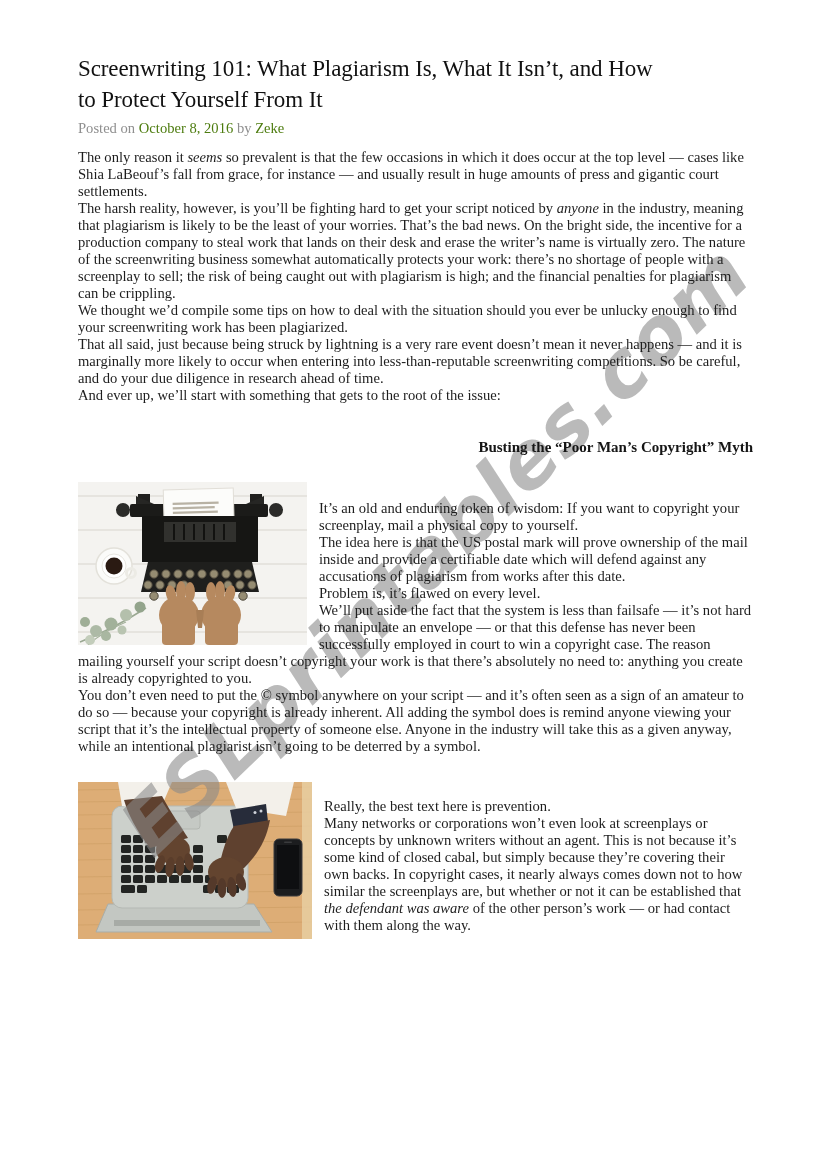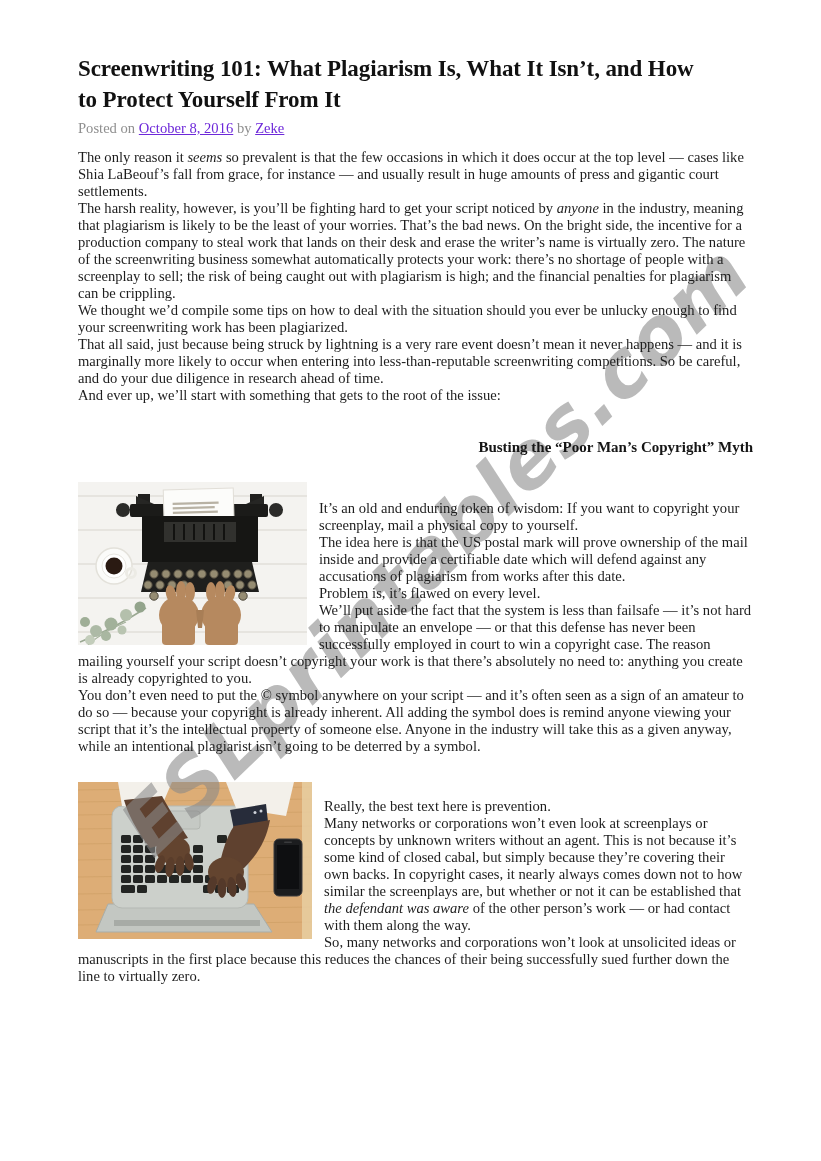--- a/index.html
+++ b/index.html
@@ -12,29 +12,29 @@
   
   .watermark {
     position:absolute; left:15px; top:505px; width:840px; text-align:center;
     transform:rotate(-44deg); transform-origin:50% 50%;
     font-family:"DejaVu Sans","Liberation Sans",sans-serif;
     font-weight:bold; font-style:italic; font-size:78px; letter-spacing:1px;
     color:#8a8a8a; opacity:0.58; white-space:nowrap;
     z-index:1; pointer-events:none; user-select:none;
   }
   h1 {
-    margin:0 0 3px 0; font-size:23px; line-height:31px; font-weight:bold;
+    margin:0 0 3px 0; font-size:23px; line-height:31px; font-weight:normal;
     color:#111; letter-spacing:-0.1px; position:relative; z-index:2;
   }
   h1 span { display:block; white-space:nowrap; }
   .byline {
     position:relative; z-index:2; margin-top:4px; font-size:14.6px;
     line-height:18px; color:#8f8f8f;
   }
-  .byline a { color:#6d28d9; text-decoration:underline; cursor:pointer; }
+  .byline a { color:#4d7c0f; cursor:pointer; }
   .paras { position:relative; }
   .intro { padding-top:12px; }
   p { margin:0; font-size:14.6px; line-height:17px; position:relative; z-index:2; }
   em { font-style:italic; }
   h2 {
     margin:34px 0 0 0; font-size:15px; line-height:19px; font-weight:bold;
     color:#151515; position:relative; z-index:2;text-align:right;
   }
   .section-flow { padding-top:1px; }
   .section-flow::after { content:""; display:block; clear:both; }
@@ -270,17 +270,16 @@
           <ellipse cx="111" cy="80" rx="4.5" ry="9" transform="rotate(-10 111 80)" fill="#5a3d2b"></ellipse>
           <ellipse cx="148" cy="90" rx="18" ry="15" fill="#63442f"></ellipse>
           <ellipse cx="134" cy="103" rx="4.5" ry="9" transform="rotate(14 134 103)" fill="#54392a"></ellipse>
           <ellipse cx="144" cy="106" rx="4.5" ry="10" fill="#54392a"></ellipse>
           <ellipse cx="154" cy="105" rx="4.5" ry="10" transform="rotate(-8 154 105)" fill="#54392a"></ellipse>
           <ellipse cx="163" cy="100" rx="4.5" ry="9" transform="rotate(-18 163 100)" fill="#54392a"></ellipse>
         </g>
       </svg>
     <p><span>Really, the best text here is prevention.</span></p>
         <p><span>Many networks or corporations won’t even look at screenplays or concepts by unknown writers without an agent. This is not because it’s some kind of closed cabal, but simply because they’re covering their own backs. In copyright cases, it nearly always comes down not to how similar the screenplays are, but whether or not it can be established that </span><em>the defendant was aware</em><span> of the other person’s work — or had contact with them along the way.</span></p>
-        <p><span>So, many networks and corporations won’t look at unsolicited ideas or manuscripts in the first place because this reduces the chances of their being successfully sued further down the line to virtually zero.</span></p>
       </div>
 
   </div>
 </div>
 
 </body></html>

